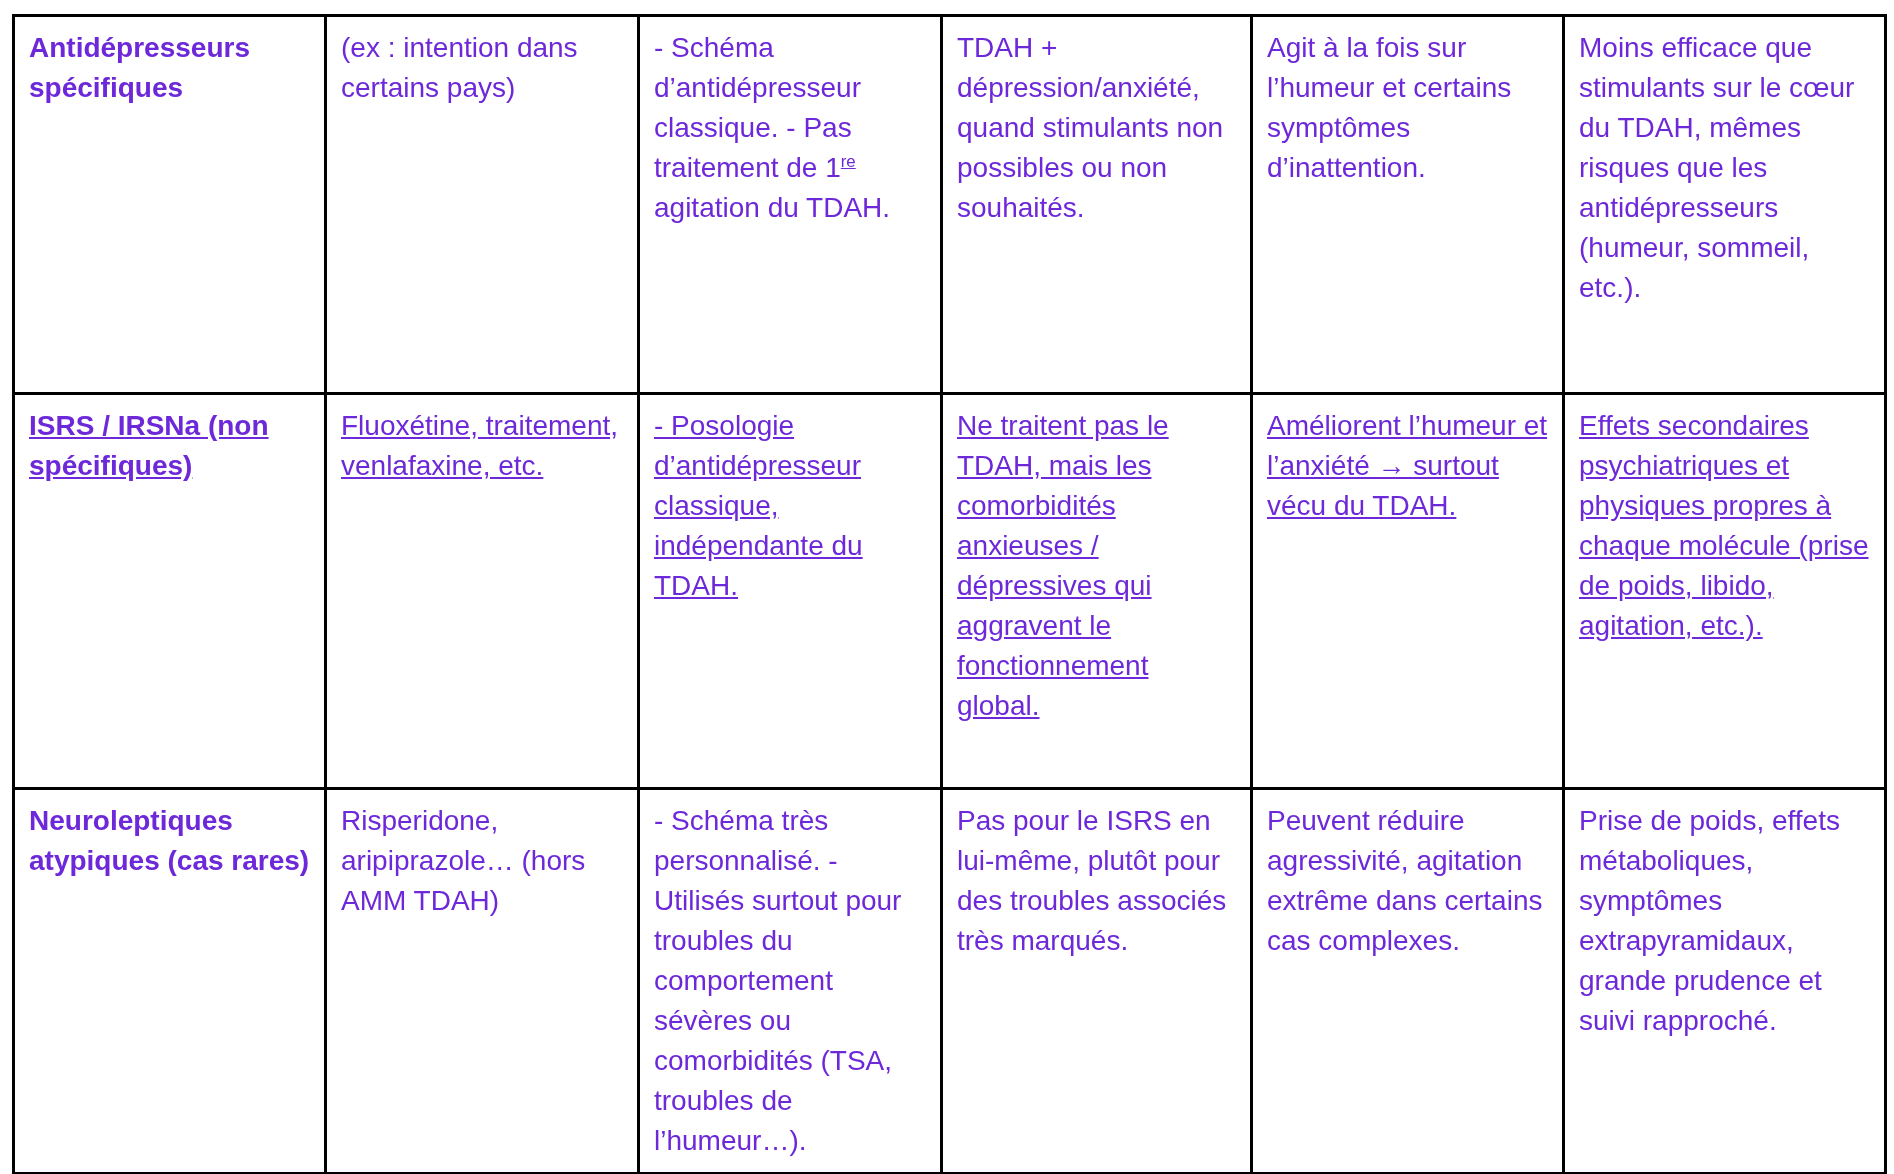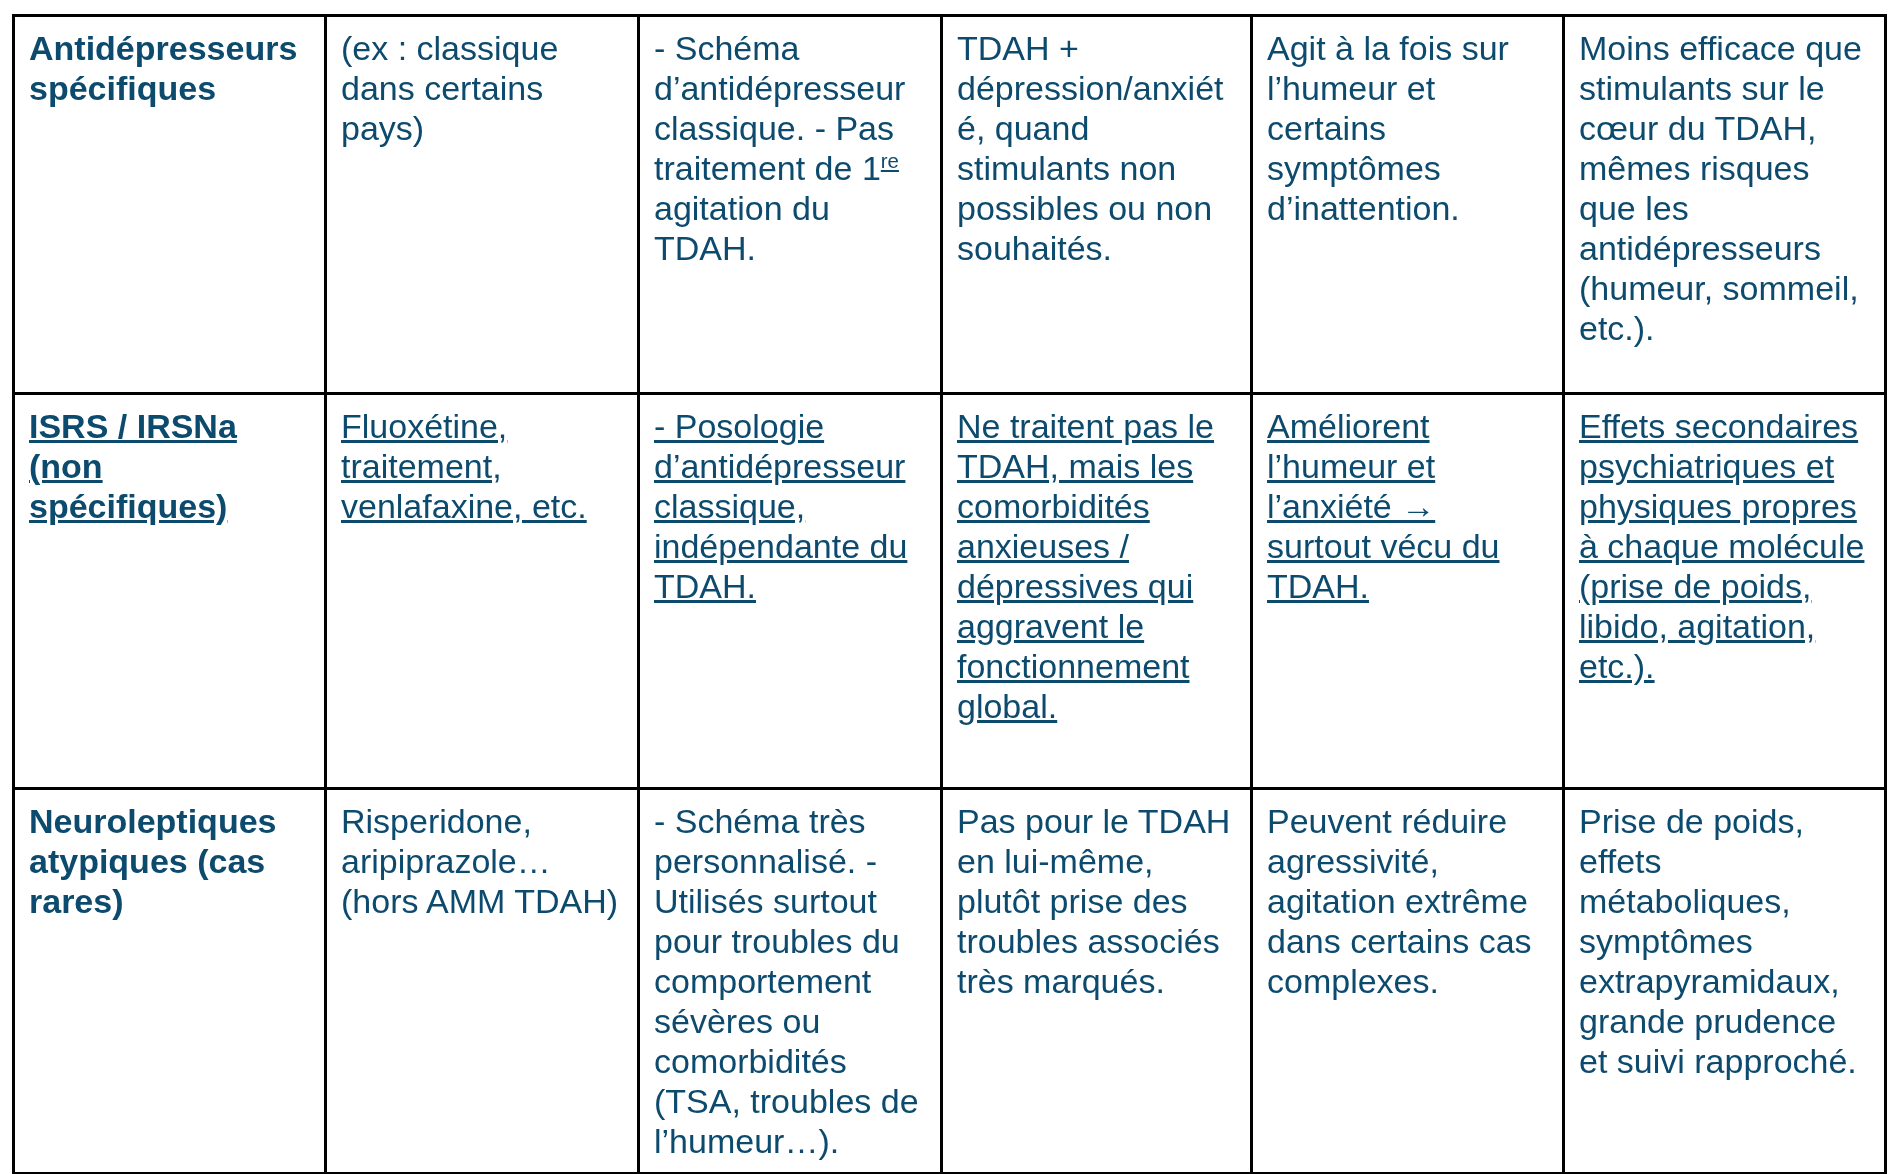--- a/index.html
+++ b/index.html
@@ -19,23 +19,23 @@
     left: 12px;
     top: 14px;
     width: 1872px;
     border-collapse: collapse;
     table-layout: fixed;
   }
   table.doc-table td {
     border: 3px solid #000000;
     vertical-align: top;
     padding: 11px 14px;
-    font-size: 34px;
+    font-size: 28px;
     line-height: 40px;
-    color: #0c4a6e;
+    color: #6d28d9;
     background: #ffffff;
     box-sizing: border-box;
     overflow: hidden;
     word-wrap: break-word;
   }
   tr.row-1 td { height: 378px; }
   tr.row-2 td { height: 395px; text-decoration: underline; }
   tr.row-3 td { height: 377px; }
   td.cell-category { font-weight: bold; }
   td sup {
@@ -53,36 +53,36 @@
     <col style="width:312px">
     <col style="width:313px">
     <col style="width:303px">
     <col style="width:310px">
     <col style="width:312px">
     <col style="width:322px">
   </colgroup>
   <tbody>
     <tr class="row-1">
       <td class="cell-category">Antidépresseurs spécifiques</td>
-      <td>(ex : classique dans certains pays)</td>
+      <td>(ex : intention dans certains pays)</td>
       <td><span>- Schéma d’antidépresseur classique. - Pas traitement de 1</span><sup>re</sup><span> agitation du TDAH.</span></td>
       <td>TDAH + dépression/anxiété, quand stimulants non possibles ou non souhaités.</td>
       <td>Agit à la fois sur l’humeur et certains symptômes d’inattention.</td>
       <td>Moins efficace que stimulants sur le cœur du TDAH, mêmes risques que les antidépresseurs (humeur, sommeil, etc.).</td>
     </tr>
     <tr class="row-2">
       <td class="cell-category">ISRS / IRSNa (non spécifiques)</td>
       <td>Fluoxétine, traitement, venlafaxine, etc.</td>
       <td><span>- Posologie d’antidépresseur classique, indépendante du TDAH.</span><sup></sup><span></span></td>
       <td>Ne traitent pas le TDAH, mais les comorbidités anxieuses / dépressives qui aggravent le fonctionnement global.</td>
       <td>Améliorent l’humeur et l’anxiété → surtout vécu du TDAH.</td>
       <td>Effets secondaires psychiatriques et physiques propres à chaque molécule (prise de poids, libido, agitation, etc.).</td>
     </tr>
     <tr class="row-3">
       <td class="cell-category">Neuroleptiques atypiques (cas rares)</td>
       <td>Risperidone, aripiprazole… (hors AMM TDAH)</td>
       <td><span>- Schéma très personnalisé. - Utilisés surtout pour troubles du comportement sévères ou comorbidités (TSA, troubles de l’humeur…).</span><sup></sup><span></span></td>
-      <td>Pas pour le TDAH en lui-même, plutôt prise des troubles associés très marqués.</td>
+      <td>Pas pour le ISRS en lui-même, plutôt pour des troubles associés très marqués.</td>
       <td>Peuvent réduire agressivité, agitation extrême dans certains cas complexes.</td>
       <td>Prise de poids, effets métaboliques, symptômes extrapyramidaux, grande prudence et suivi rapproché.</td>
     </tr>
   </tbody>
 </table>
 
 </body></html>

